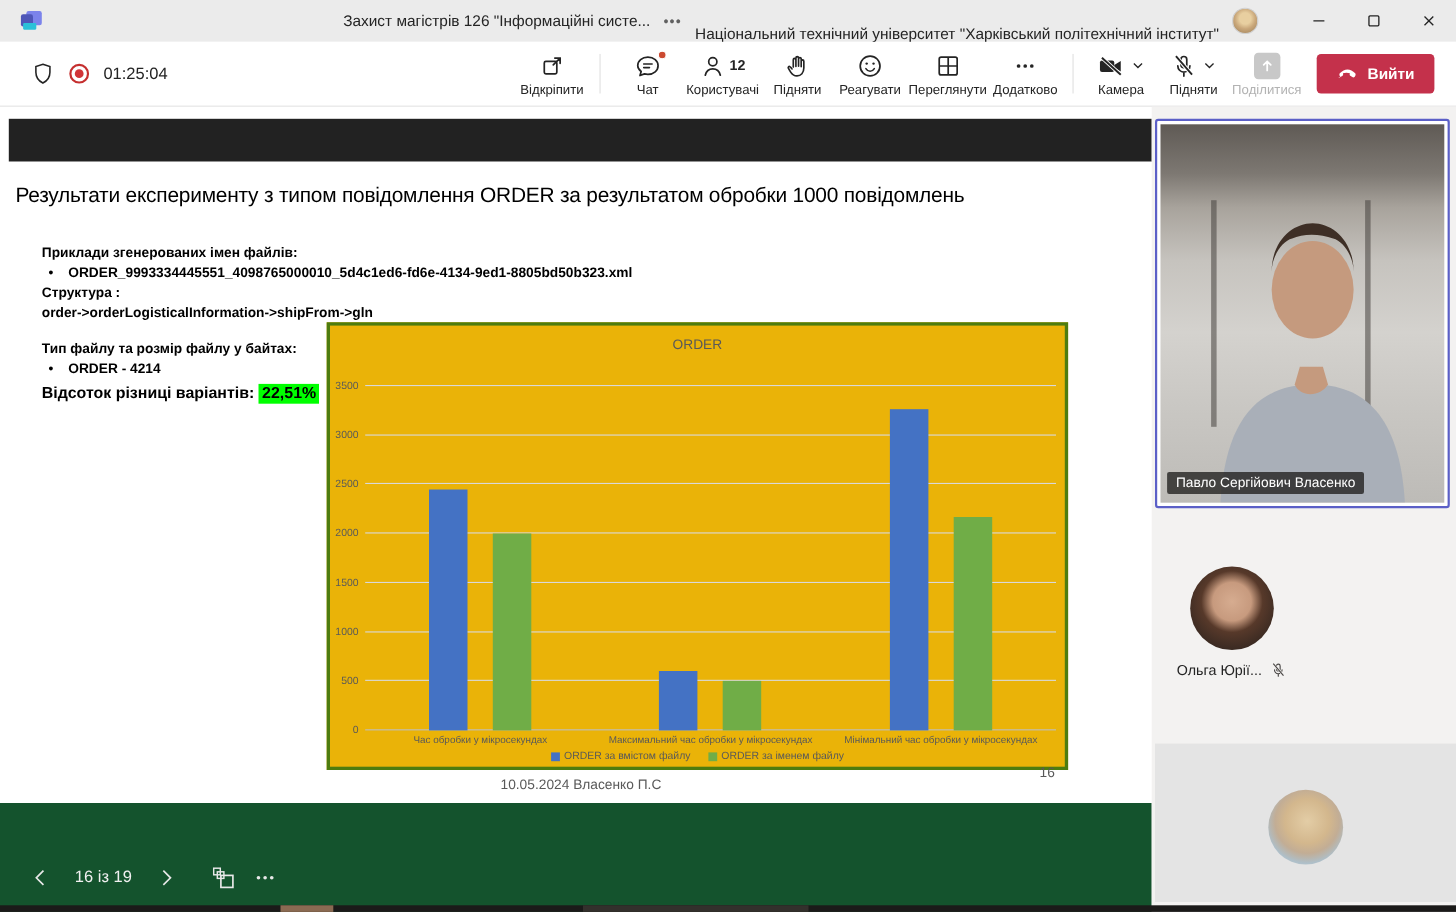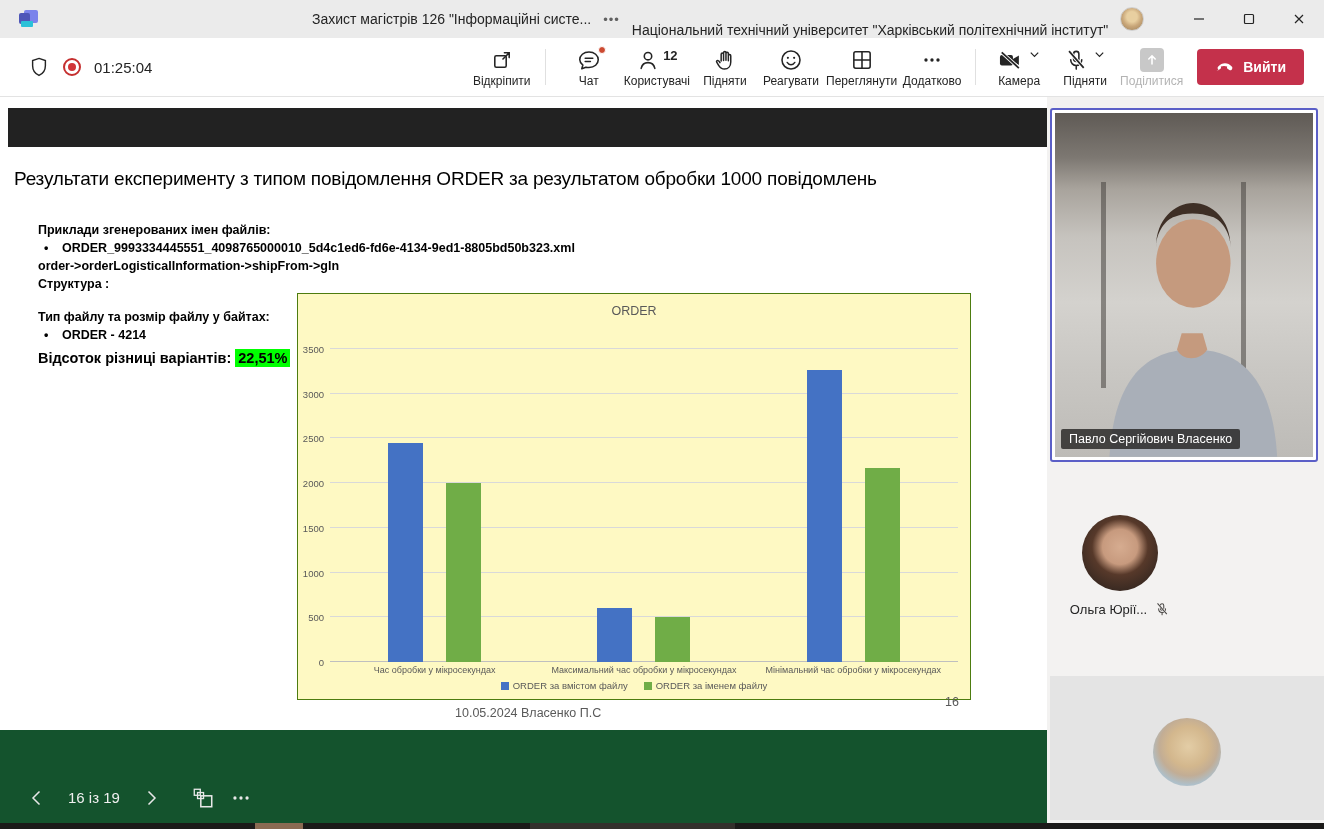--- a/index.html
+++ b/index.html
@@ -23,21 +23,21 @@
   
   .toolbar { position:absolute; left:0; top:38px; width:100%; height:59px; background:#fff; border-bottom:1px solid #e3e3e3; display:flex; align-items:center; padding:0 20px 0 28px; }
   .tb-left { display:flex; align-items:center; gap:13px; }
   .rec-icon { width:18px; height:18px; border-radius:50%; border:2.5px solid #c52f2f; display:flex; align-items:center; justify-content:center; }
   .rec-icon i { width:8px; height:8px; border-radius:50%; background:#d13438; }
   .timer { font-size:15px; color:#242424; }
   .tb-right { margin-left:auto; display:flex; align-items:center; gap:4px; }
   .tbtn { display:flex; flex-direction:column; align-items:center; justify-content:center; min-width:62px; height:54px; gap:3px; cursor:pointer; position:relative; border-radius:4px; }
   .tbtn .lbl { font-size:12px; color:#242424; line-height:1; }
   .tbtn.disabled .lbl { color:#b3b3b3; }
-  .icon-row { display:flex; align-items:flex-start; gap:3px; position:relative; }
+  .icon-row { display:flex; align-items:center; gap:3px; position:relative; }
   .pcount { font-size:13px; font-weight:600; color:#242424; }
   .chat-dot { position:absolute; top:-2px; right:-5px; width:8px; height:8px; border-radius:50%; background:#cc4a31; border:1.5px solid #fff; }
   .chev-side { margin-left:2px; }
   .share-box { width:24px; height:24px; background:#c8c8c8; border-radius:4px; display:flex; align-items:center; justify-content:center; }
   .leave-btn { display:flex; align-items:center; gap:8px; background:#c4314b; color:#fff; border:none; border-radius:4px; height:36px; padding:0 18px; font-size:14px; font-weight:700; margin-left:10px; cursor:pointer; font-family:"Liberation Sans",sans-serif; }
   .vdiv { width:1px; height:36px; background:#e0e0e0; margin:0 8px; }
 
   
   .stage-darkbar { position:absolute; left:8px; top:108px; width:1039px; height:39px; background:#222; }
   .slide { position:absolute; left:0; top:147px; width:1047px; height:516px; background:#fff; }
@@ -46,21 +46,21 @@
   .blk1 { left:38px; top:74px; }
   .blk2 { left:38px; top:161px; }
   .bullet-line { padding-left:24px; position:relative; }
   .bullet-line::before { content:"•"; position:absolute; left:6px; }
   .diff-line { position:absolute; left:38px; top:203px; font-size:14.5px; font-weight:700; color:#000; }
   .diff-mark { background:#00ff00; padding:1px 3px; }
   .slide-footer { position:absolute; left:455px; top:559px; font-size:12.5px; color:#595959; }
   .slide-pagenum { position:absolute; left:945px; top:548px; font-size:12.5px; color:#595959; }
 
   
-  .chart-box { position:absolute; left:297px; top:146px; width:674px; height:407px; border:1px solid #4d7c0f; background:#fef9c3; }
+  .chart-box { position:absolute; left:297px; top:146px; width:674px; height:407px; border:3px solid #4d7c0f; background:#eab308; }
   .chart-title { position:absolute; left:0; top:10px; width:100%; text-align:center; font-size:12.5px; color:#595959; }
   .chart-plot { position:absolute; left:32px; top:55px; width:628px; height:313px; display:flex; align-items:flex-end; }
   .grid-line { position:absolute; left:0; width:100%; height:1px; background:#d9d9d9; }
   .y-axis { position:absolute; left:2px; top:55px; width:26px; height:313px; }
   .y-label { position:absolute; right:2px; transform:translateY(50%); font-size:9.5px; color:#595959; }
   .bar-group { flex:1; height:100%; display:flex; align-items:flex-end; justify-content:center; gap:23px; position:relative; z-index:1; }
   .bar { width:35px; }
   .cat-row { position:absolute; left:32px; top:372px; width:628px; display:flex; }
   .cat-label { flex:1; text-align:center; font-size:9px; color:#595959; line-height:1.1; }
   .chart-legend { position:absolute; left:0; top:386px; width:100%; display:flex; justify-content:center; gap:16px; }
@@ -259,22 +259,22 @@
   </div>
 
   <div class="stage-darkbar"></div>
 
   <div class="slide">
     <div class="slide-title">Результати експерименту з типом повідомлення ORDER за результатом обробки 1000 повідомлень</div>
 
     <div class="sbody blk1">
       <div>Приклади згенерованих імен файлів:</div>
       <div class="bullet-line">ORDER_9993334445551_4098765000010_5d4c1ed6-fd6e-4134-9ed1-8805bd50b323.xml</div>
+      <div>Структура :</div>
       <div>order-&gt;orderLogisticalInformation-&gt;shipFrom-&gt;gln</div>
-      <div>Структура :</div>
     </div>
 
     <div class="sbody blk2">
       <div>Тип файлу та розмір файлу у байтах:</div>
       <div class="bullet-line">ORDER - 4214</div>
     </div>
 
     <div class="diff-line">
       <span>Відсоток різниці варіантів: </span><span class="diff-mark">22,51%</span>
     </div>

